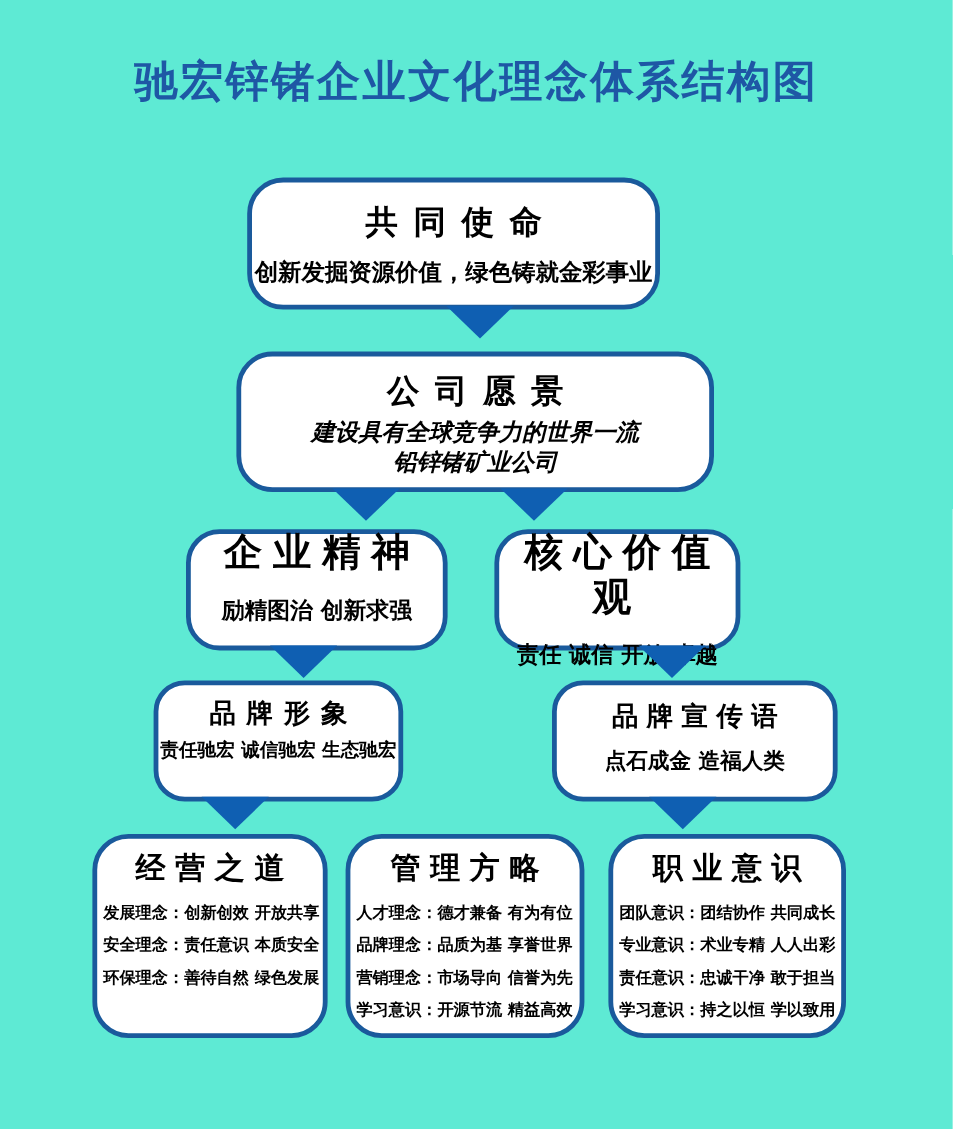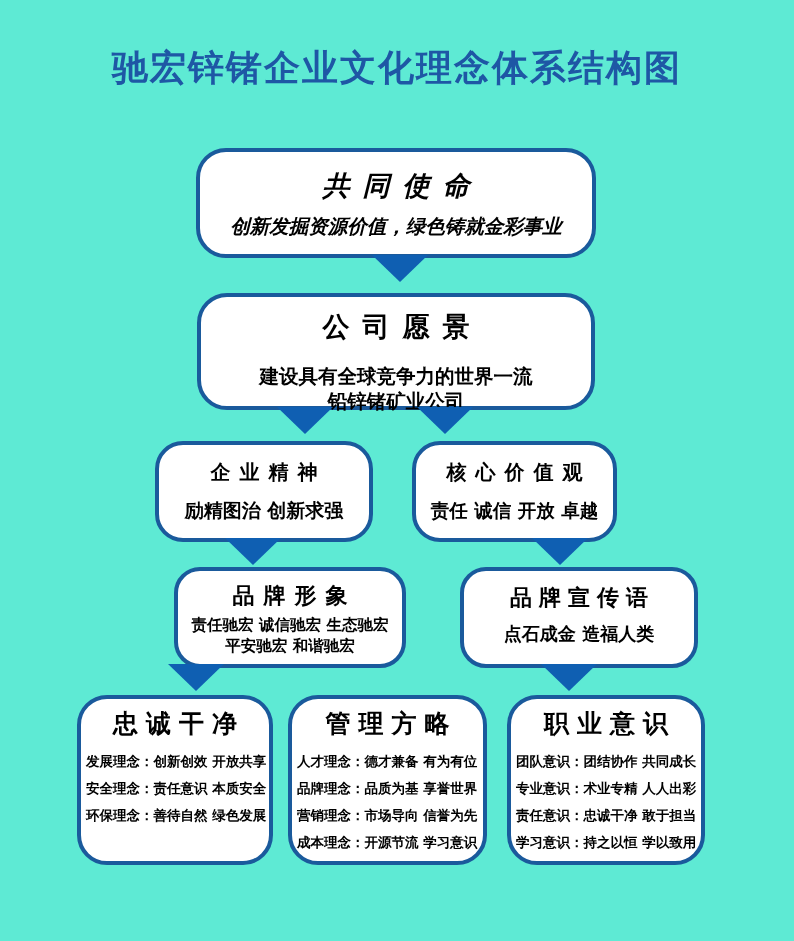--- a/index.html
+++ b/index.html
@@ -20,35 +20,35 @@
     border:4px solid var(--border);text-align:center;color:var(--ink);
   }
   .hd{font-weight:bold;color:var(--ink);line-height:1.15;}
   .bd{font-weight:bold;color:var(--ink);}
   .arrow{
     position:absolute;width:0;height:0;
     border-left:28px solid transparent;border-right:28px solid transparent;
     border-top:27px solid var(--arrow);
   }
   
-  .b-mission{left:196px;top:148px;width:400px;height:110px;border-radius:30px;font-style:italic;}
+  .b-mission{left:206px;top:148px;width:344px;height:110px;border-radius:30px;}
   .b-mission .hd{margin-top:18px;font-size:27px;letter-spacing:13px;text-indent:13px;}
   .b-mission .bd{margin-top:12px;font-size:19.5px;}
   
   .b-vision{left:197px;top:293px;width:398px;height:117px;border-radius:30px;}
   .b-vision .hd{margin-top:14px;font-size:27px;letter-spacing:13px;text-indent:13px;text-align:center;}
-  .b-vision .bd{margin-top:22px;font-size:19.5px;line-height:25px;}
+  .b-vision .bd{margin-top:6px;font-size:19.5px;line-height:25px;font-style:italic;}
   
   .b-spirit{left:155px;top:441px;width:218px;height:101px;border-radius:28px;}
   .b-values{left:412px;top:441px;width:205px;height:101px;border-radius:28px;}
-  .b-spirit .hd,.b-values .hd{margin-top:16px;font-size:20px;letter-spacing:9px;text-indent:9px;}
+  .b-spirit .hd,.b-values .hd{font-size:32px;letter-spacing:9px;text-indent:9px;font-family:Liberation Mono, monospace;}
   .b-spirit .bd,.b-values .bd{margin-top:14px;font-size:19px;}
   .b-values .bd{font-size:18.5px;}
   
-  .b-brandimg{left:128px;top:567px;width:232px;height:101px;border-radius:26px;margin-left:46px;}
+  .b-brandimg{left:128px;top:567px;width:208px;height:101px;border-radius:26px;}
   .b-slogan{left:432px;top:567px;width:238px;height:101px;border-radius:26px;margin-left:28px;}
   .b-brandimg .hd{margin-top:12px;font-size:22px;letter-spacing:9px;text-indent:9px;}
   .b-slogan .hd{margin-top:14px;font-size:22px;letter-spacing:7px;text-indent:7px;}
   .b-brandimg .bd{margin-top:7px;font-size:15.5px;line-height:21px;}
   .b-slogan .bd{margin-top:12px;font-size:18px;}
   
   .b-col{top:695px;width:198px;height:170px;border-radius:30px;}
   .b-business{left:77px;width:196px;}
   .b-manage{left:288px;width:199px;}
   .b-profession{left:507px;width:198px;}
@@ -95,46 +95,45 @@
     <div class="hd">核心价值观</div>
     <div class="bd">责任 诚信 开放 卓越</div>
   </div>
   <div class="arrow a4"></div>
   <div class="arrow a5"></div>
 
   <div class="box b-brandimg">
     <div class="hd">品牌形象</div>
     <div class="bd">
       <div>责任驰宏 诚信驰宏 生态驰宏</div>
-      <div>平安驰宏 和谐驰宏</div>
     </div>
   </div>
   <div class="box b-slogan">
     <div class="hd">品牌宣传语</div>
     <div class="bd">点石成金  造福人类</div>
   </div>
   <div class="arrow a6"></div>
   <div class="arrow a7"></div>
 
   <div class="box b-col b-business">
-    <div class="hd">忠诚干净</div>
+    <div class="hd">经营之道</div>
     <div class="list">
       <div class="item">发展理念：创新创效 开放共享</div>
       <div class="item">安全理念：责任意识 本质安全</div>
       <div class="item">环保理念：善待自然 绿色发展</div>
     </div>
   </div>
 
   <div class="box b-col b-manage">
     <div class="hd">管理方略</div>
     <div class="list">
       <div class="item">人才理念：德才兼备 有为有位</div>
       <div class="item">品牌理念：品质为基 享誉世界</div>
       <div class="item">营销理念：市场导向 信誉为先</div>
-      <div class="item">成本理念：开源节流 学习意识</div>
+      <div class="item">学习意识：开源节流 精益高效</div>
     </div>
   </div>
 
   <div class="box b-col b-profession">
     <div class="hd">职业意识</div>
     <div class="list">
       <div class="item">团队意识：团结协作 共同成长</div>
       <div class="item">专业意识：术业专精 人人出彩</div>
       <div class="item">责任意识：忠诚干净 敢于担当</div>
       <div class="item">学习意识：持之以恒 学以致用</div>

